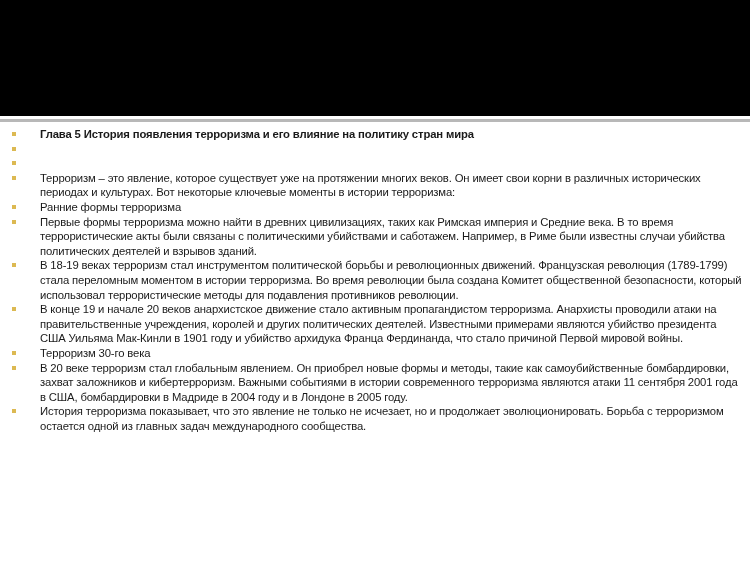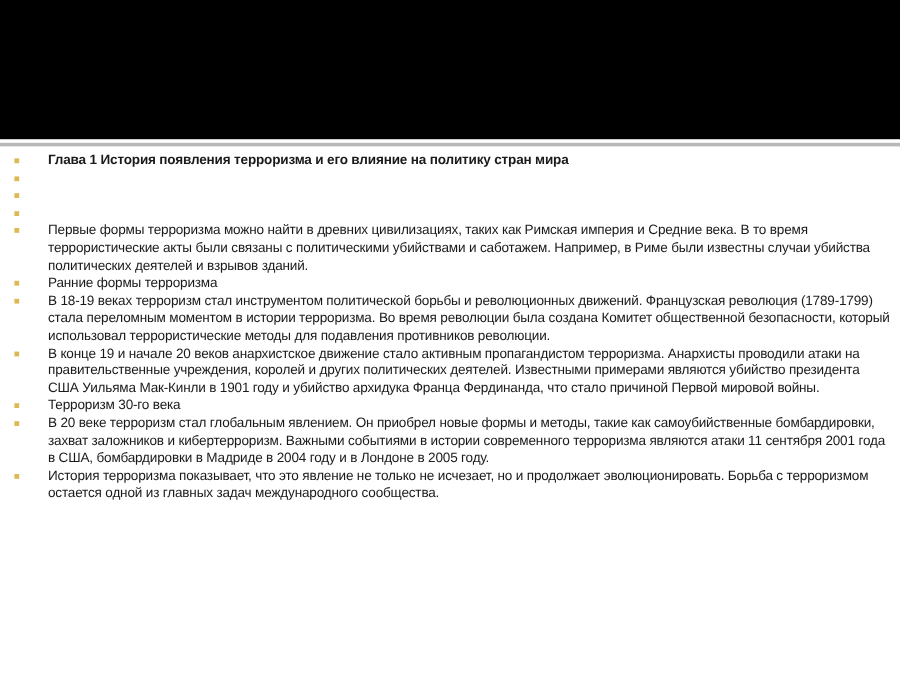--- a/index.html
+++ b/index.html
@@ -37,39 +37,40 @@
   </style>
 </head>
 <body>
 
 <div class="header-band"></div>
 <div class="divider"></div>
 
 <div class="content">
   <div class="item bold">
     <span class="bullet"></span>
-    <span>Глава 1 История появления терроризма и его влияние на политику стран мира</span>
+    <span>Глава 5 История появления терроризма и его влияние на политику стран мира</span>
   </div>
   <div class="item">
     <span class="bullet"></span>
     <span></span>
   </div>
   <div class="item bold">
     <span class="bullet"></span>
   </div>
   <div class="item">
     <span class="bullet"></span>
+    <span> Терроризм – это явление, которое существует уже на протяжении многих веков. Он имеет свои корни в различных исторических периодах и культурах. Вот некоторые ключевые моменты в истории терроризма:</span>
+  </div>
+  <div class="item">
+    <span class="bullet"></span>
+    <span>Ранние формы терроризма</span>
   </div>
   <div class="item">
     <span class="bullet"></span>
     <span>Первые формы терроризма можно найти в древних цивилизациях, таких как Римская империя и Средние века. В то время террористические акты были связаны с политическими убийствами и саботажем. Например, в Риме были известны случаи убийства политических деятелей и взрывов зданий.</span>
-  </div>
-  <div class="item">
-    <span class="bullet"></span>
-    <span>Ранние формы терроризма</span>
   </div>
   <div class="item">
     <span class="bullet"></span>
     <span>В 18-19 веках терроризм стал инструментом политической борьбы и революционных движений. Французская революция (1789-1799) стала переломным моментом в истории терроризма. Во время революции была создана Комитет общественной безопасности, который использовал террористические методы для подавления противников революции.</span>
   </div>
   <div class="item">
     <span class="bullet"></span>
     <span>В конце 19 и начале 20 веков анархистское движение стало активным пропагандистом терроризма. Анархисты проводили атаки на правительственные учреждения, королей и других политических деятелей. Известными примерами являются убийство президента США Уильяма Мак-Кинли в 1901 году и убийство архидука Франца Фердинанда, что стало причиной Первой мировой войны.</span>
   </div>
   <div class="item">

